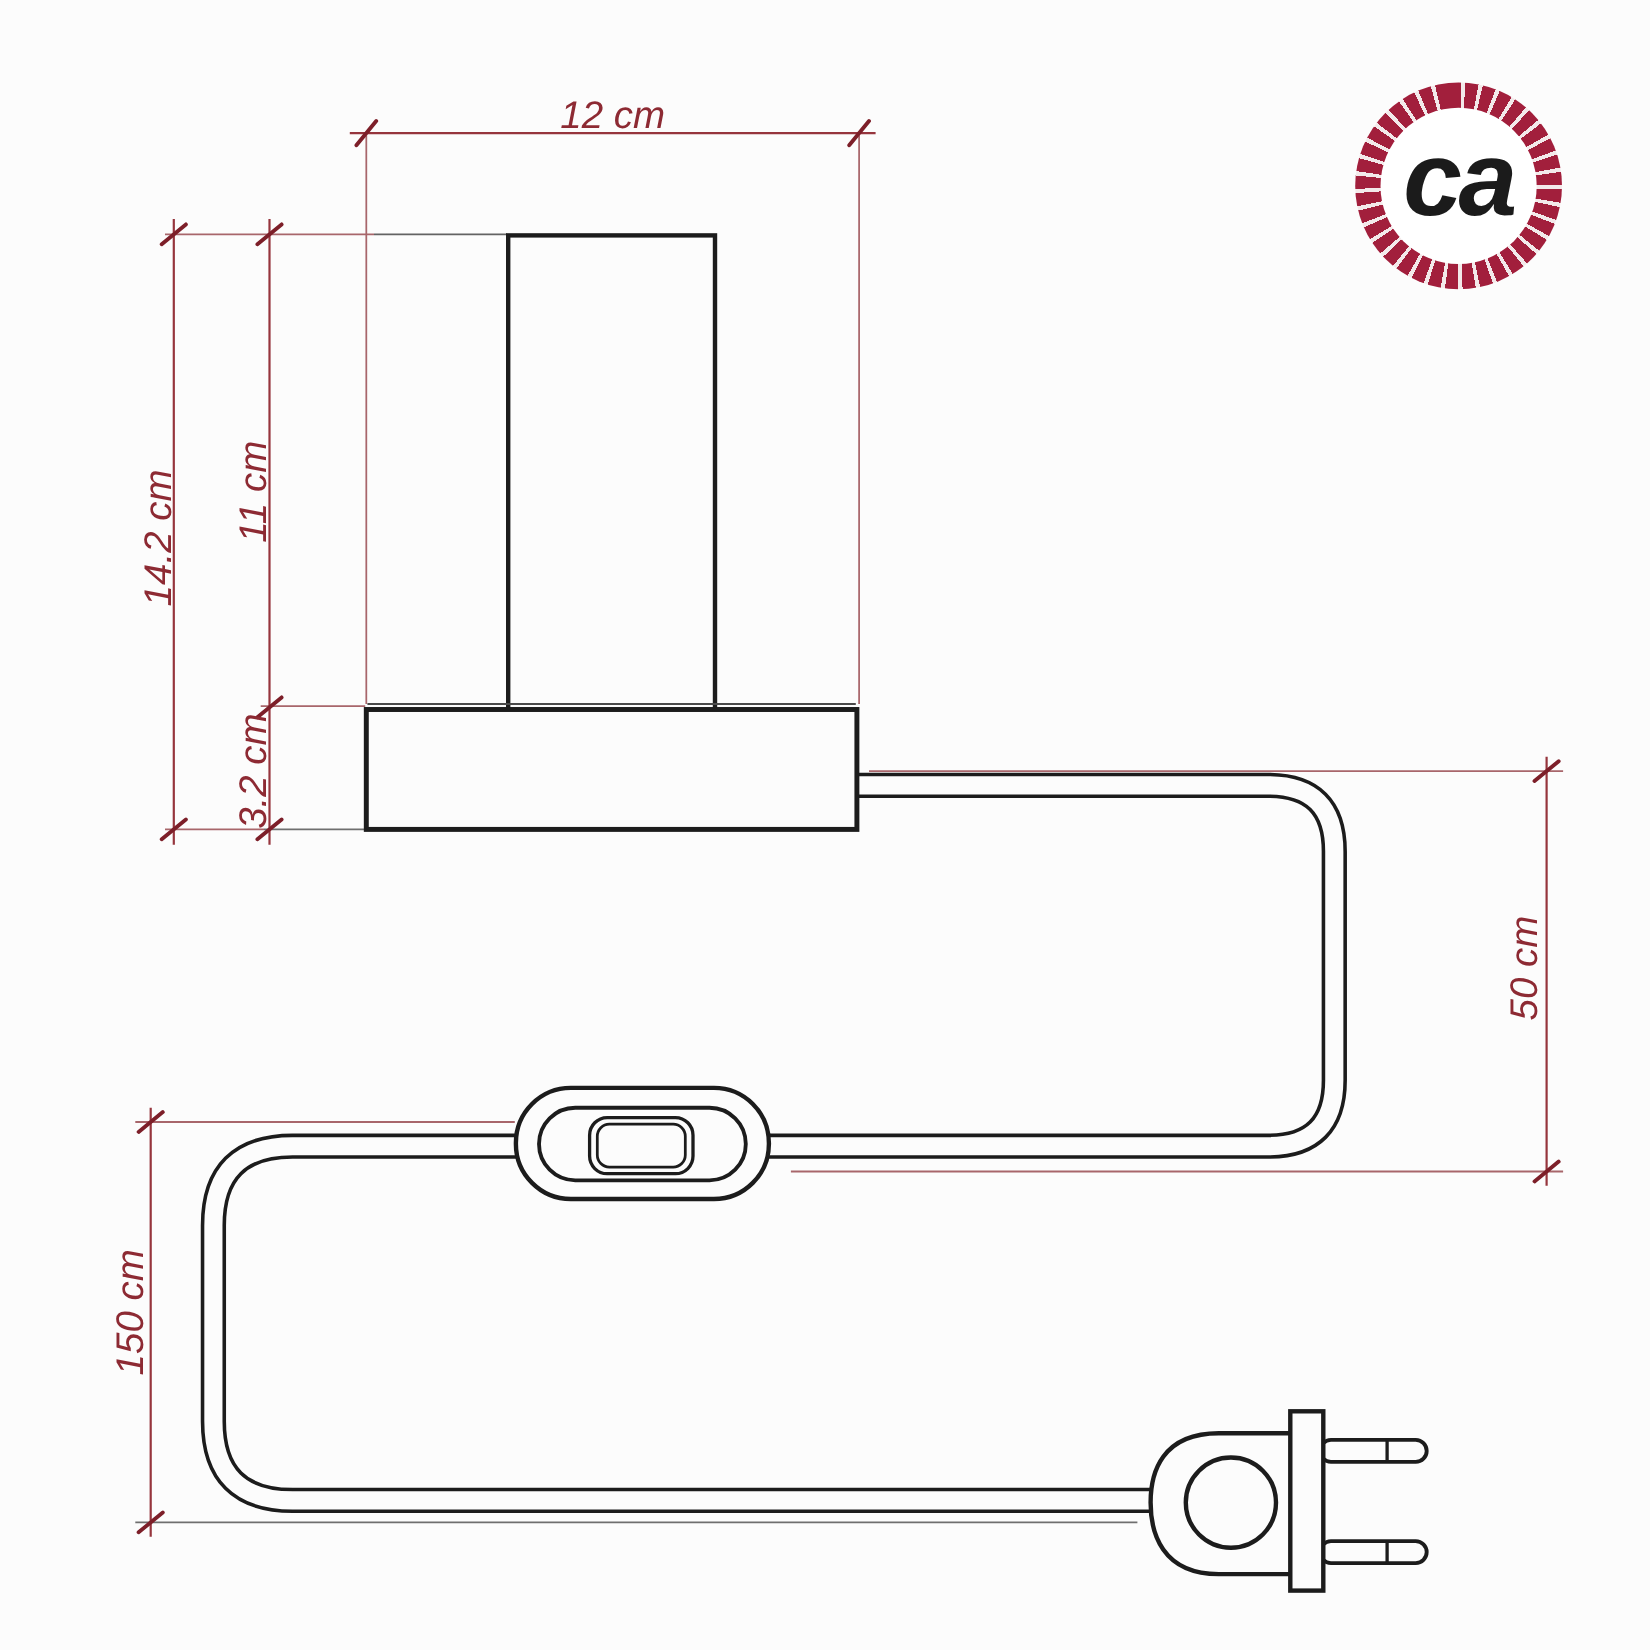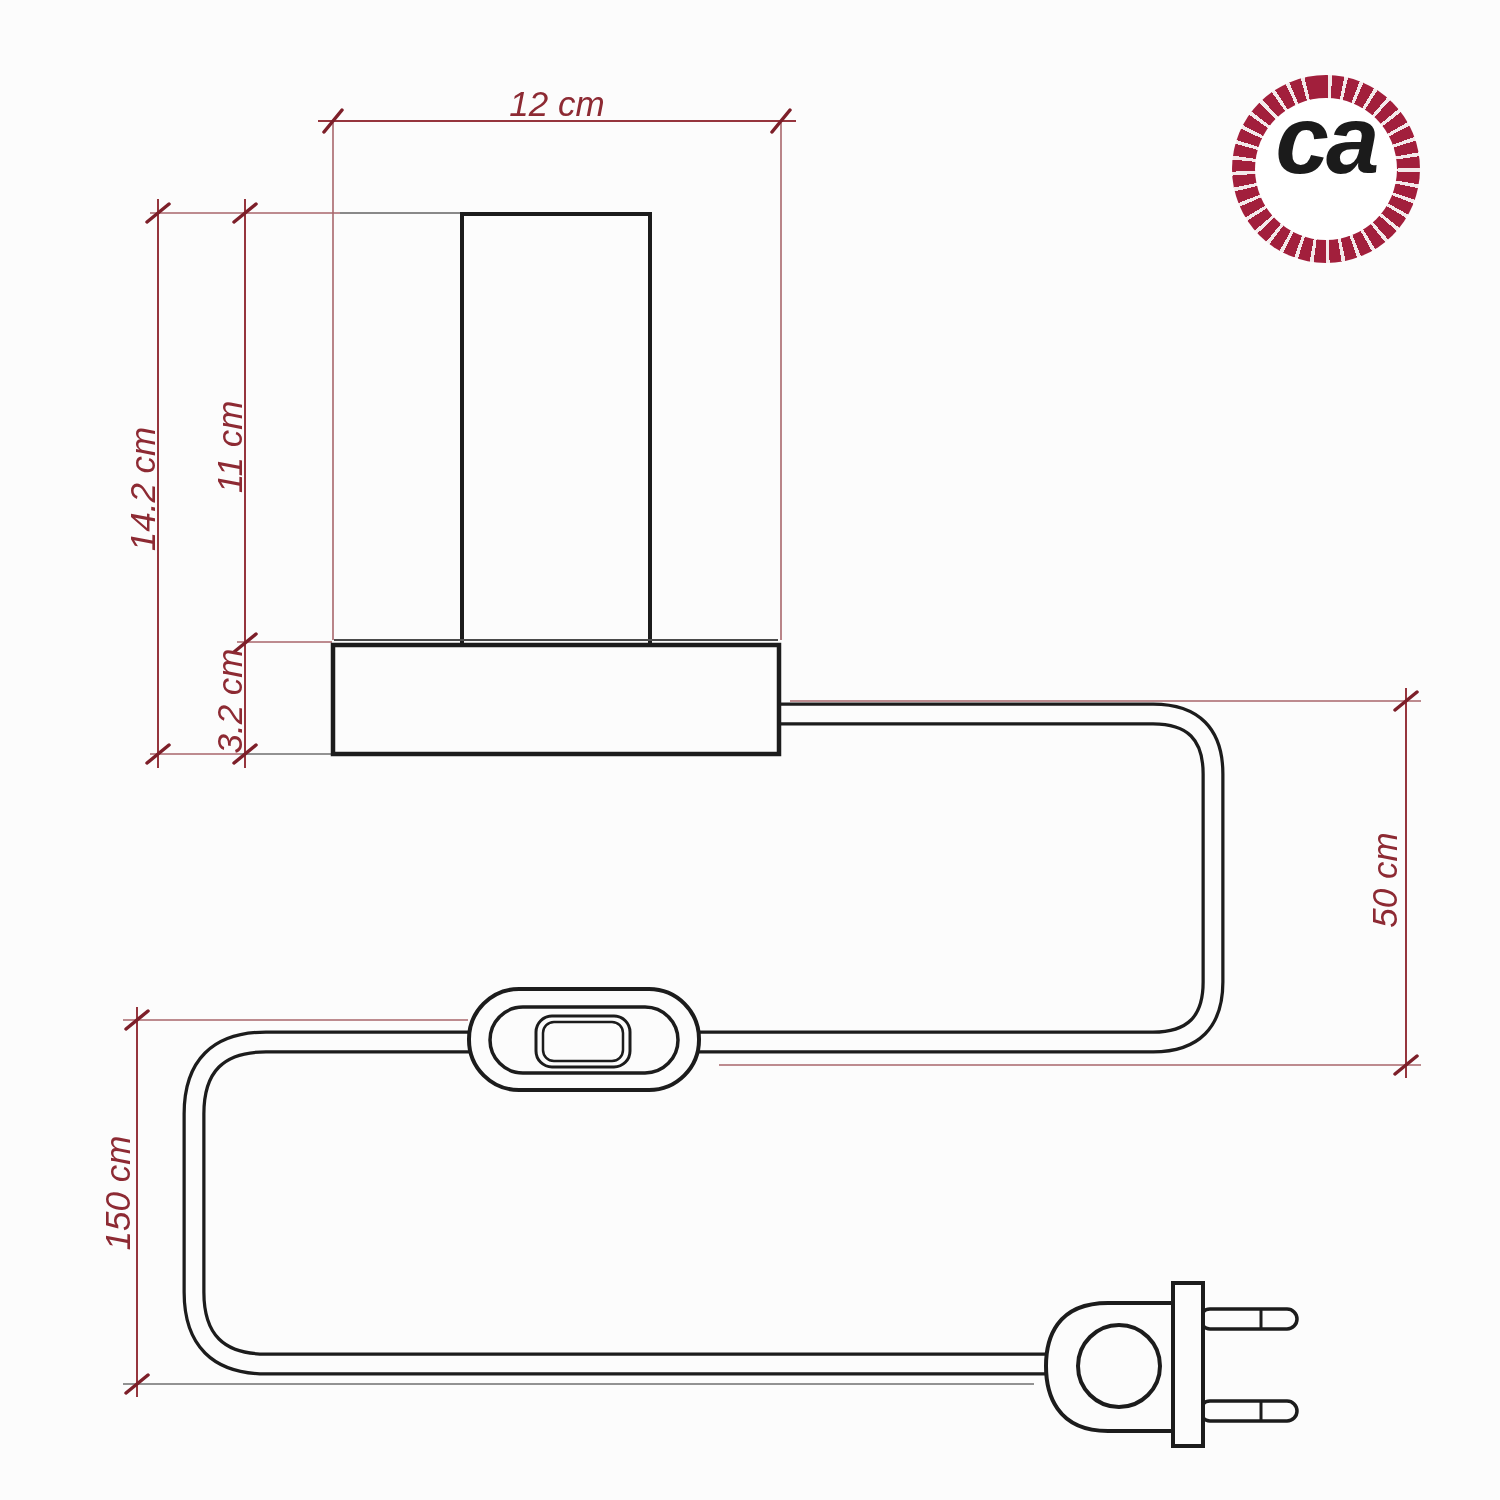--- a/index.html
+++ b/index.html
@@ -16,21 +16,21 @@
     position:absolute;left:1232px;top:75px;width:188px;height:188px;
     display:flex;align-items:center;justify-content:center;
   }
   .logo-ring{
     width:188px;height:188px;border-radius:50%;
     background:repeating-conic-gradient(from -6deg,#a21f3c 0deg 7.4deg,#f3e9ea 7.4deg 9.8deg);
     display:flex;align-items:center;justify-content:center;
   }
   .logo-hole{
     width:142px;height:142px;border-radius:50%;background:#ffffff;
-    display:flex;align-items:flex-start;justify-content:center;
+    display:flex;align-items:center;justify-content:center;
   }
   .logo-text{
     font-weight:bold;font-size:96px;line-height:1;color:#1b1b1b;
     letter-spacing:-3px;transform:translateY(-6px);
   }
 </style>
 </head>
 <body>
 
 <div class="stage">

